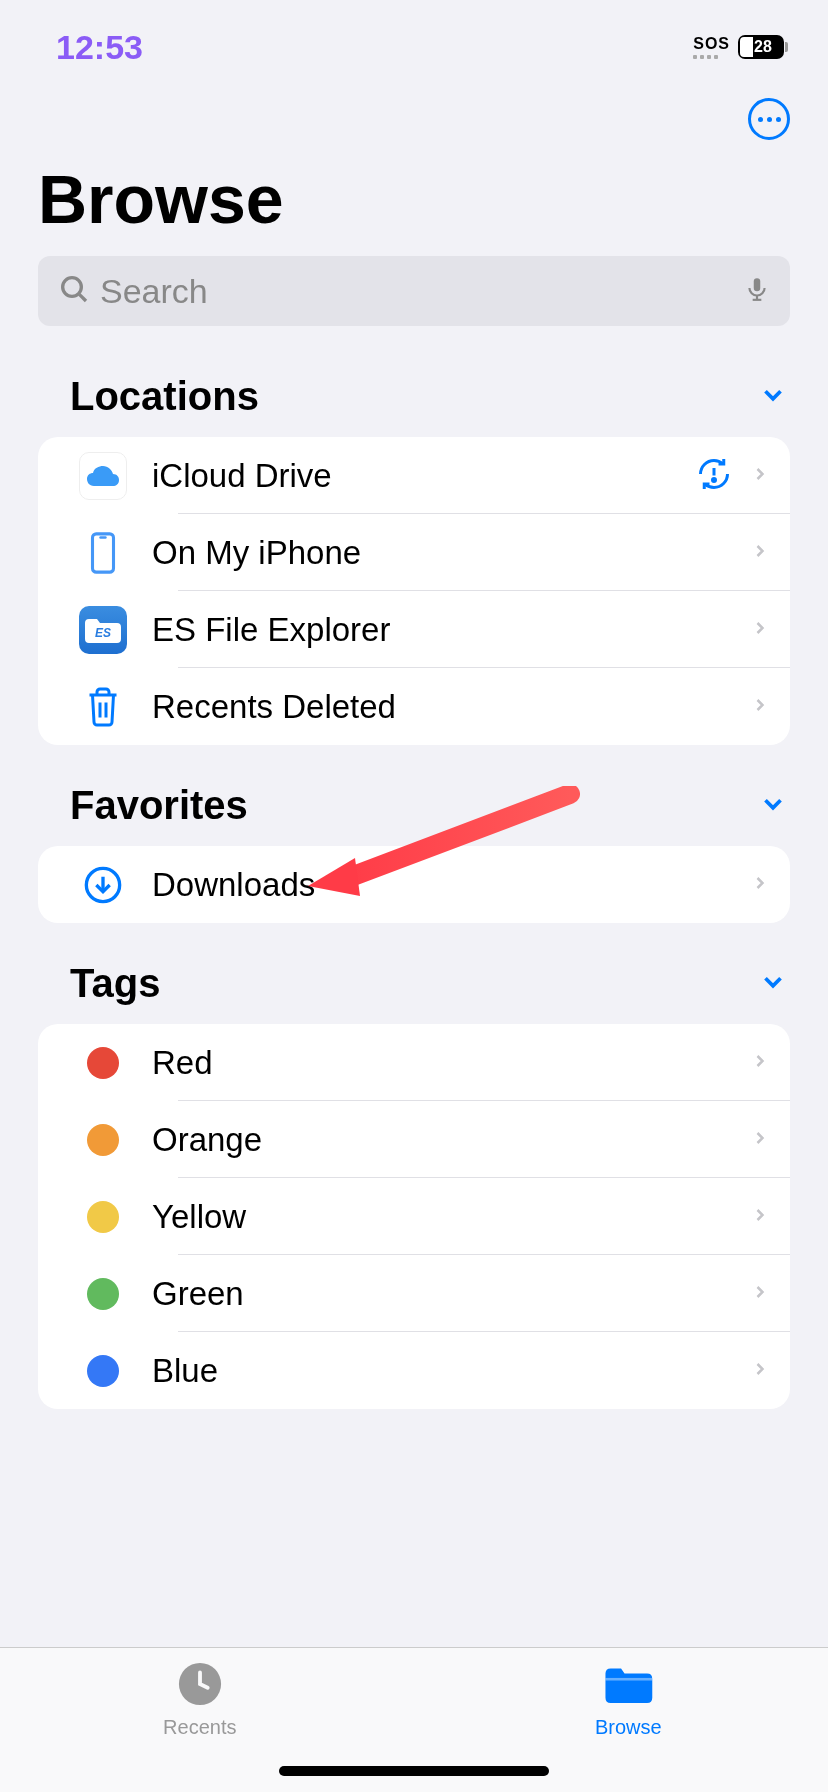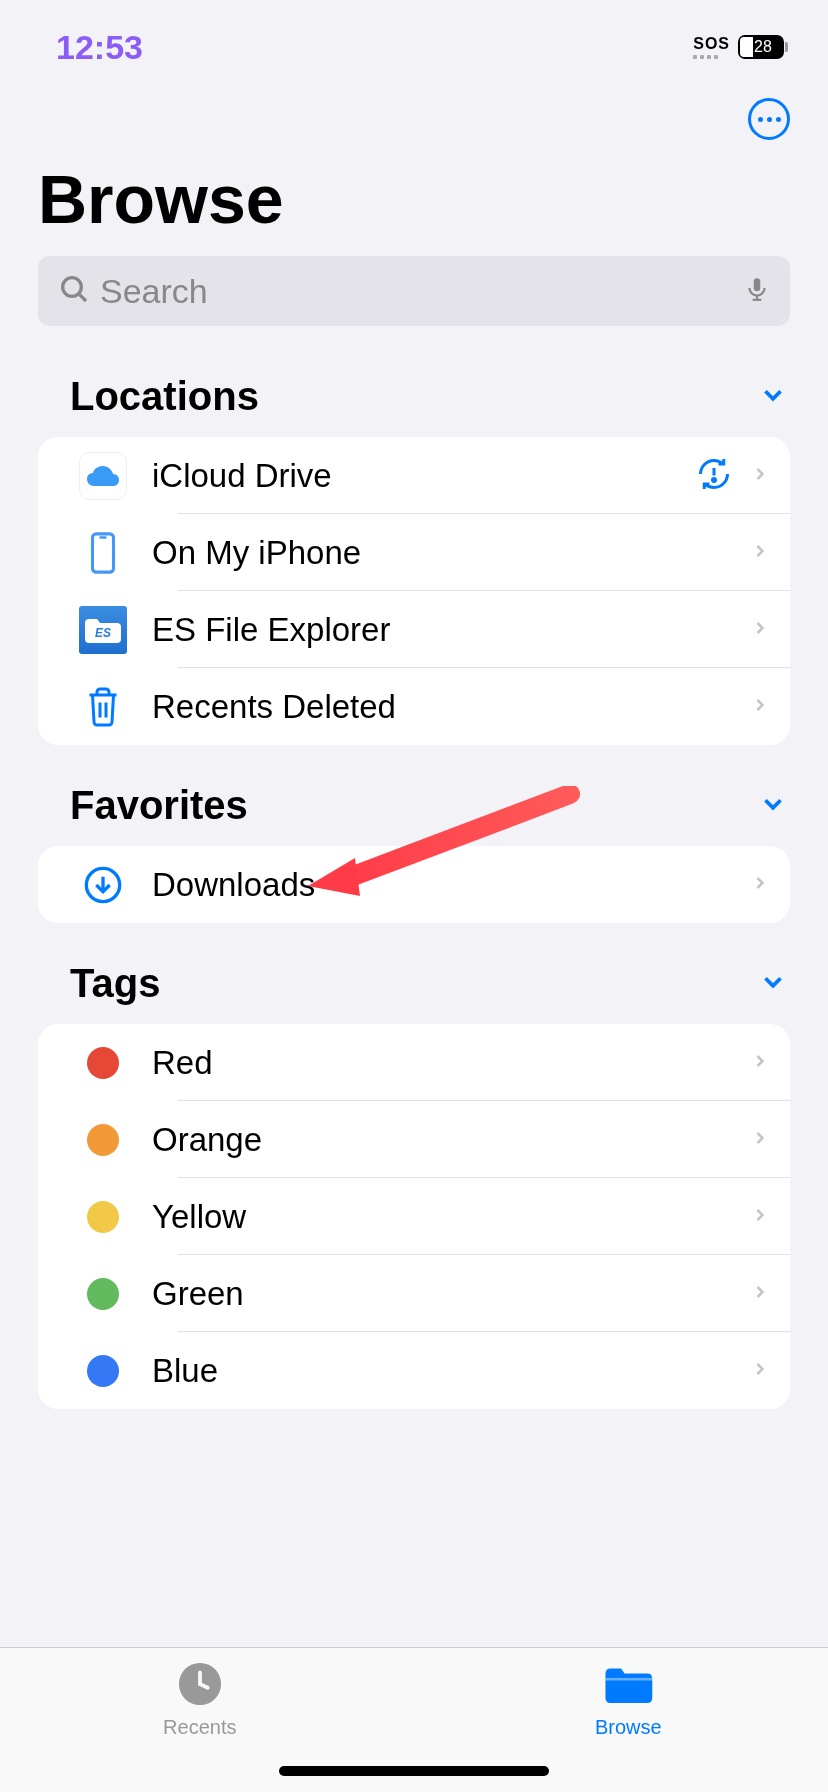--- a/index.html
+++ b/index.html
@@ -69,21 +69,21 @@
       height: 100%;
       background: #fff;
       border-radius: 4px 0 0 4px;
     }
     .battery-text {
       position: absolute;
       width: 100%;
       text-align: center;
       color: #fff;
       font-size: 16px;
-      font-weight: 400;
+      font-weight: 700;
       mix-blend-mode: difference;
     }
     .battery-tip {
       width: 3px;
       height: 10px;
       background: #999;
       border-radius: 0 2px 2px 0;
       margin-left: 1px;
     }
     .nav-row {
@@ -212,21 +212,21 @@
       border: 1px solid #eee;
       border-radius: 10px;
       display: flex;
       align-items: center;
       justify-content: center;
     }
     .es-icon {
       width: 48px;
       height: 48px;
       background: linear-gradient(180deg, #3a8de0, #1e6fd0);
-      border-radius: 3px;
+      border-radius: 10px;
       display: flex;
       align-items: center;
       justify-content: center;
       color: #fff;
       font-size: 18px;
       font-weight: 700;
       font-style: italic;
     }
     .arrow-annotation {
       position: absolute;

